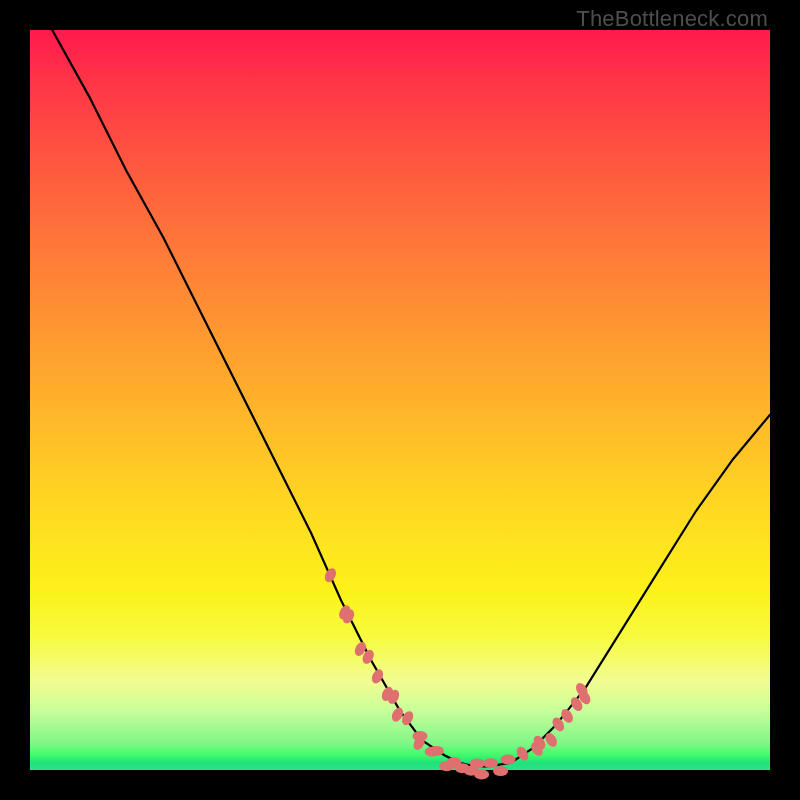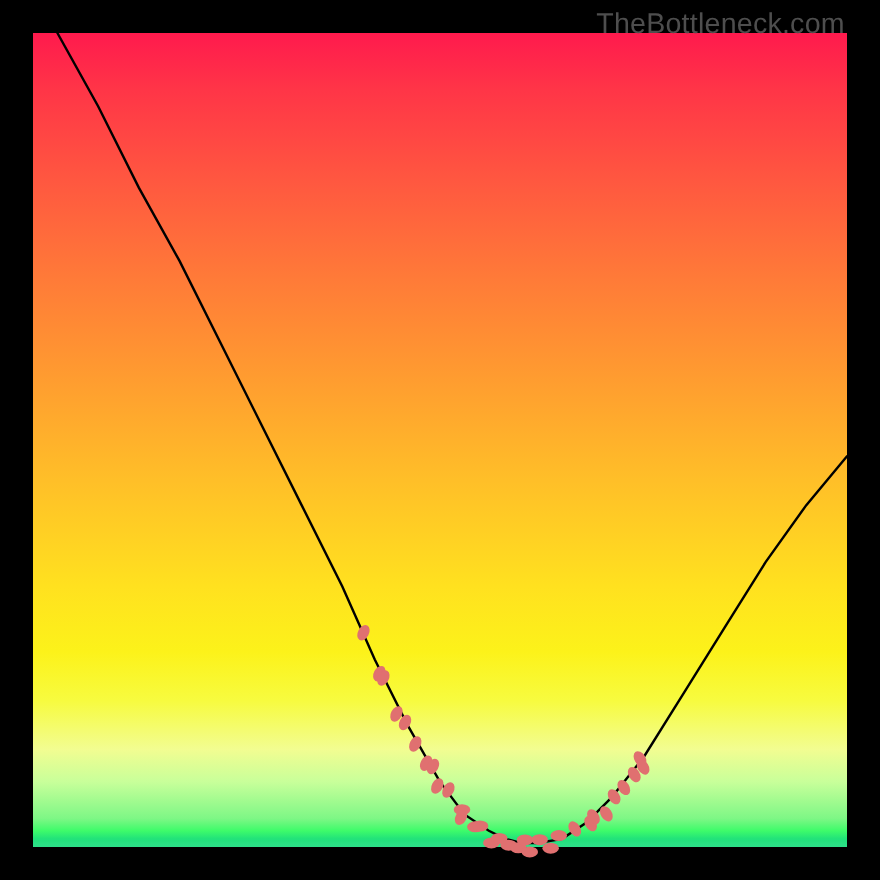--- a/index.html
+++ b/index.html
@@ -32,21 +32,21 @@
       #3efb6a 98.0%,
       #21e27a 99.0%,
       hsl(151,74%,53%) 100%
     );
   }
   .watermark {
     position: absolute;
     top: 6px;
     right: 32px;
     font-family: Arial, Helvetica, sans-serif;
-    font-size: 26px;
+    font-size: 22px;
     color: #4e4e4e;
     letter-spacing: 0.2px;
     user-select: none;
   }
   svg {
     position: absolute;
     left: 0;
     top: 0;
   }
 </style>

